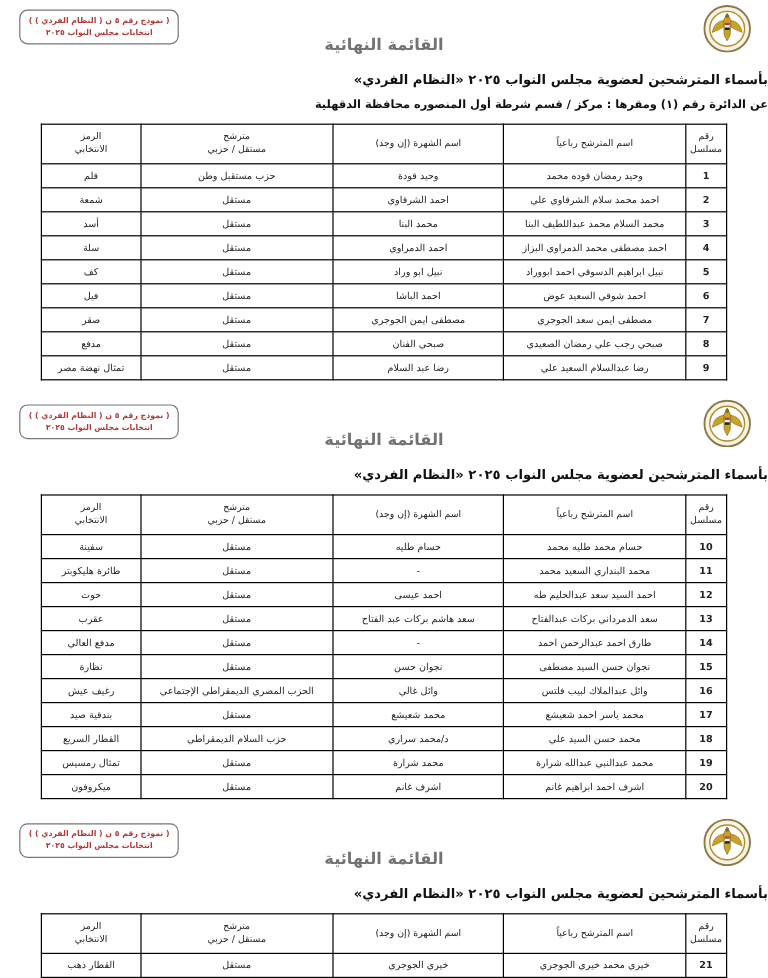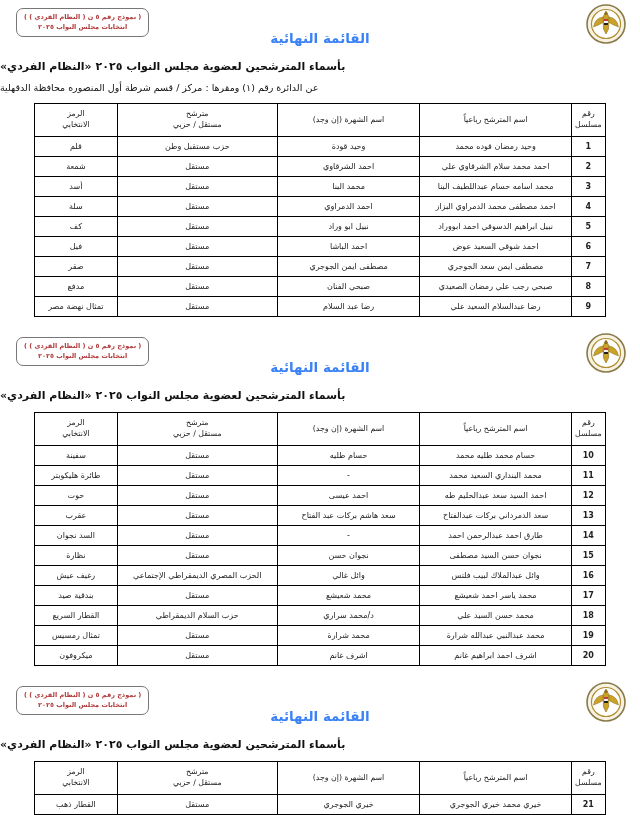--- a/index.html
+++ b/index.html
@@ -13,29 +13,29 @@
   .sec-header{position:relative;}
   .stamp{
     position:absolute;left:16px;top:8px;
     border:1px solid #777;border-radius:7px;
     padding:3px 7px;text-align:center;
     color:#b23a3a;font-size:6.5px;line-height:1.6;font-weight:bold;
     direction:rtl;background:#fff;
   }
   .logo{position:absolute;right:14px;top:4px;width:40px;height:40px;}
   .title{
-    text-align:center;color:#3b82f6;font-weight:bold;
+    text-align:center;color:#737373;font-weight:bold;
     font-size:13.5px;padding-top:30px;letter-spacing:.5px;
   }
   .subtitle{
-    text-align:left;color:#111;font-weight:bold;
+    text-align:right;color:#111;font-weight:bold;
     font-size:11px;padding-top:14px;
   }
   .district{
-    text-align:left;color:#111;font-weight:normal;
+    text-align:right;color:#111;font-weight:bold;
     font-size:9.5px;padding-top:9px;
   }
   table.cand{
     width:572px;margin:10px 34px 0 34px;
     border-collapse:collapse;table-layout:fixed;
     direction:rtl;
   }
   table.cand th,table.cand td{
     border:1px solid #000;
     text-align:center;vertical-align:middle;
@@ -107,21 +107,21 @@
           </tr>
           <tr>
             <td class="col-serial">2</td>
             <td class="col-name">احمد محمد سلام الشرقاوي علي</td>
             <td class="col-famous">احمد الشرقاوي</td>
             <td class="col-party">مستقل</td>
             <td class="col-symbol">شمعة</td>
           </tr>
           <tr>
             <td class="col-serial">3</td>
-            <td class="col-name">محمد اسامه حسام عبداللطيف البنا</td>
+            <td class="col-name">محمد السلام محمد عبداللطيف البنا</td>
             <td class="col-famous">محمد البنا</td>
             <td class="col-party">مستقل</td>
             <td class="col-symbol">أسد</td>
           </tr>
           <tr>
             <td class="col-serial">4</td>
             <td class="col-name">احمد مصطفى محمد الدمراوي البزاز</td>
             <td class="col-famous">احمد الدمراوي</td>
             <td class="col-party">مستقل</td>
             <td class="col-symbol">سلة</td>
@@ -232,21 +232,21 @@
             <td class="col-name">سعد الدمرداني بركات عبدالفتاح</td>
             <td class="col-famous">سعد هاشم بركات عبد الفتاح</td>
             <td class="col-party">مستقل</td>
             <td class="col-symbol">عقرب</td>
           </tr>
           <tr>
             <td class="col-serial">14</td>
             <td class="col-name">طارق احمد عبدالرحمن احمد</td>
             <td class="col-famous">-</td>
             <td class="col-party">مستقل</td>
-            <td class="col-symbol">السد نجوان</td>
+            <td class="col-symbol">مدفع العالي</td>
           </tr>
           <tr>
             <td class="col-serial">15</td>
             <td class="col-name">نجوان حسن السيد مصطفى</td>
             <td class="col-famous">نجوان حسن</td>
             <td class="col-party">مستقل</td>
             <td class="col-symbol">نظارة</td>
           </tr>
           <tr>
             <td class="col-serial">16</td>

